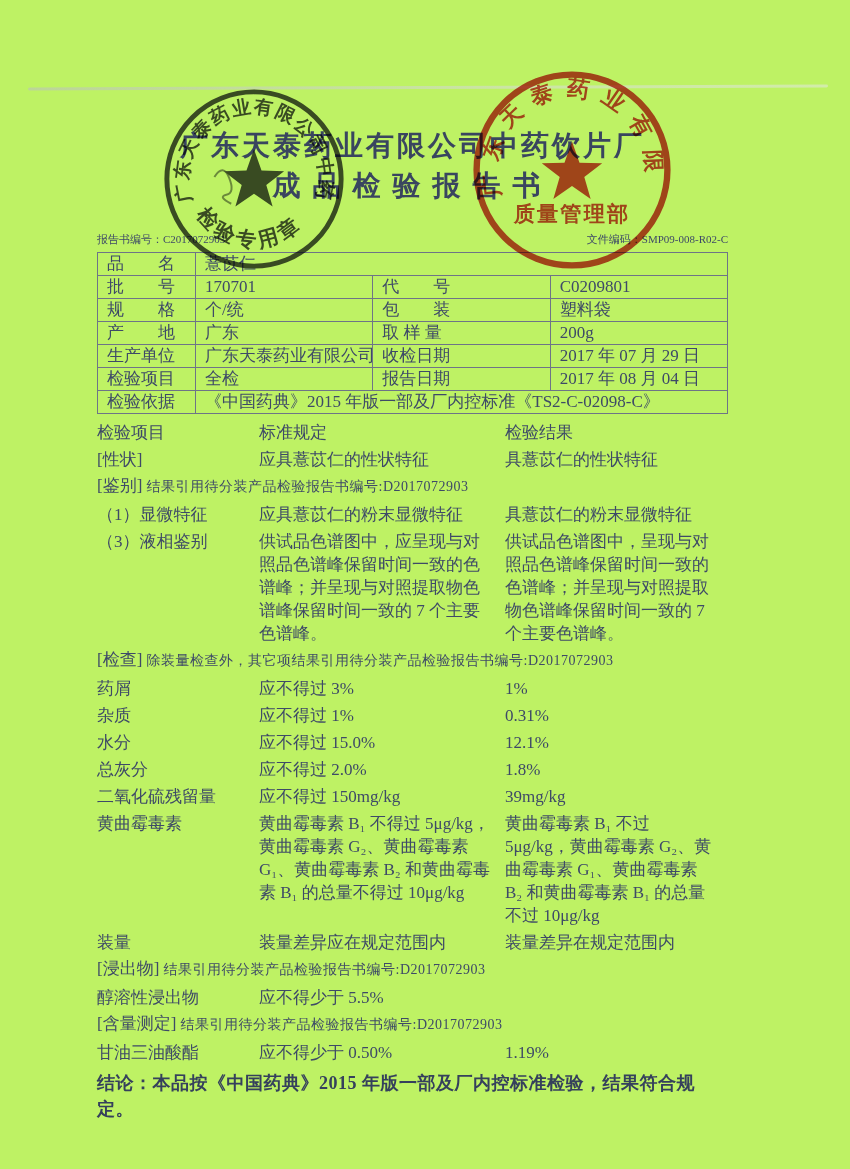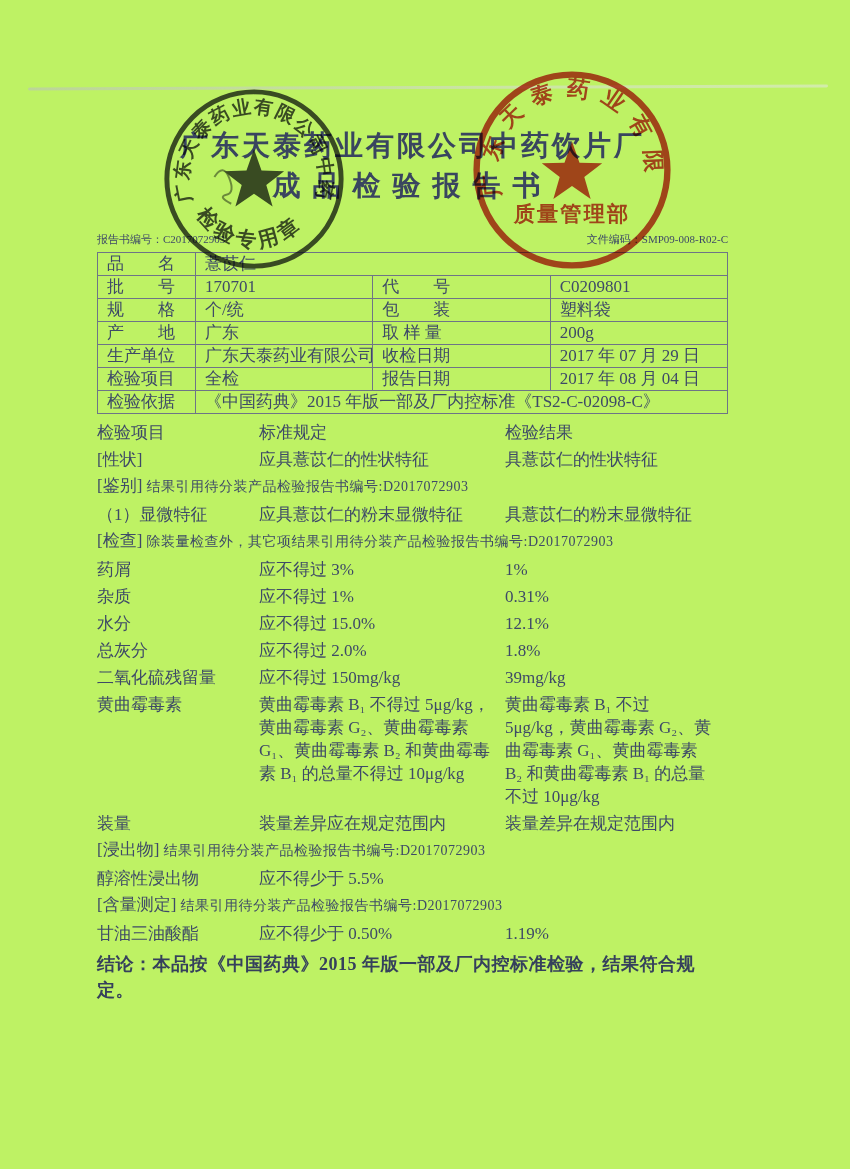--- a/index.html
+++ b/index.html
@@ -122,20 +122,25 @@
       <div class="r-note">
         <span class="sec">[鉴别]</span>
         <span class="note">结果引用待分装产品检验报告书编号:D2017072903</span>
       </div>
 
       <div class="r-row">
         <div>（1）显微特征</div>
         <div>应具薏苡仁的粉末显微特征</div>
         <div>具薏苡仁的粉末显微特征</div>
       </div>
+      <div class="r-row">
+        <div>（3）液相鉴别</div>
+        <div>供试品色谱图中，应呈现与对照品色谱峰保留时间一致的色谱峰；并呈现与对照提取物色谱峰保留时间一致的 7 个主要色谱峰。</div>
+        <div>供试品色谱图中，呈现与对照品色谱峰保留时间一致的色谱峰；并呈现与对照提取物色谱峰保留时间一致的 7 个主要色谱峰。</div>
+      </div>
 
       <div class="r-note">
         <span class="sec">[检查]</span>
         <span class="note">除装量检查外，其它项结果引用待分装产品检验报告书编号:D2017072903</span>
       </div>
 
       <div class="r-row">
         <div>药屑</div>
         <div>应不得过 3%</div>
         <div>1%</div>

